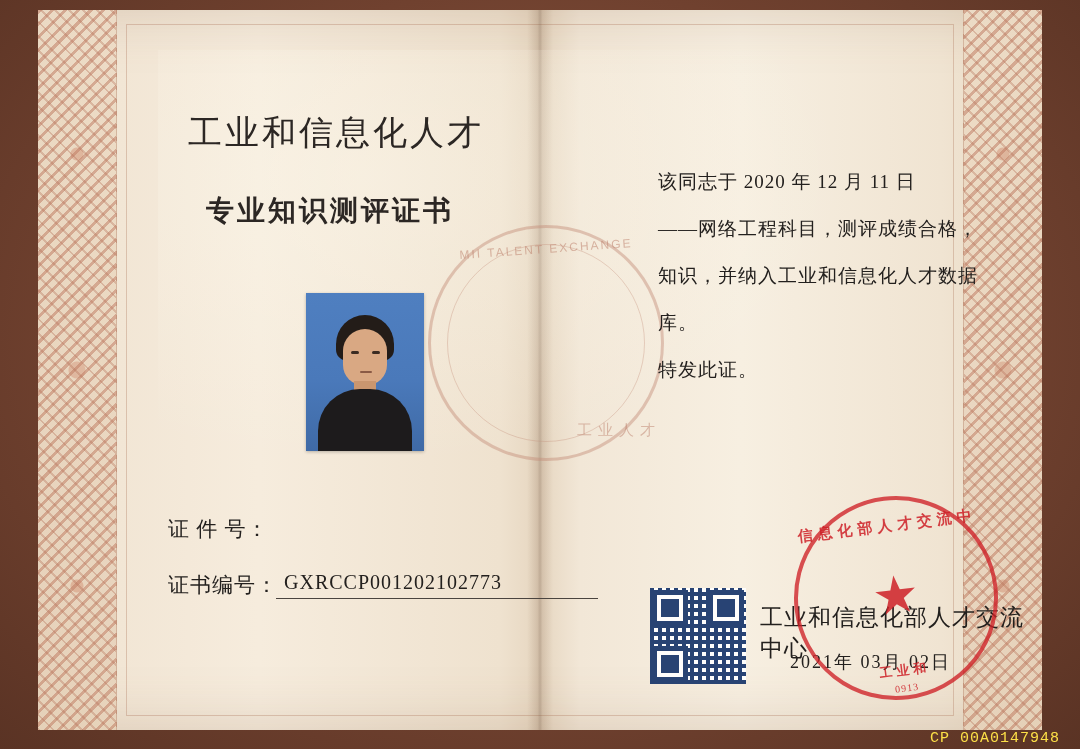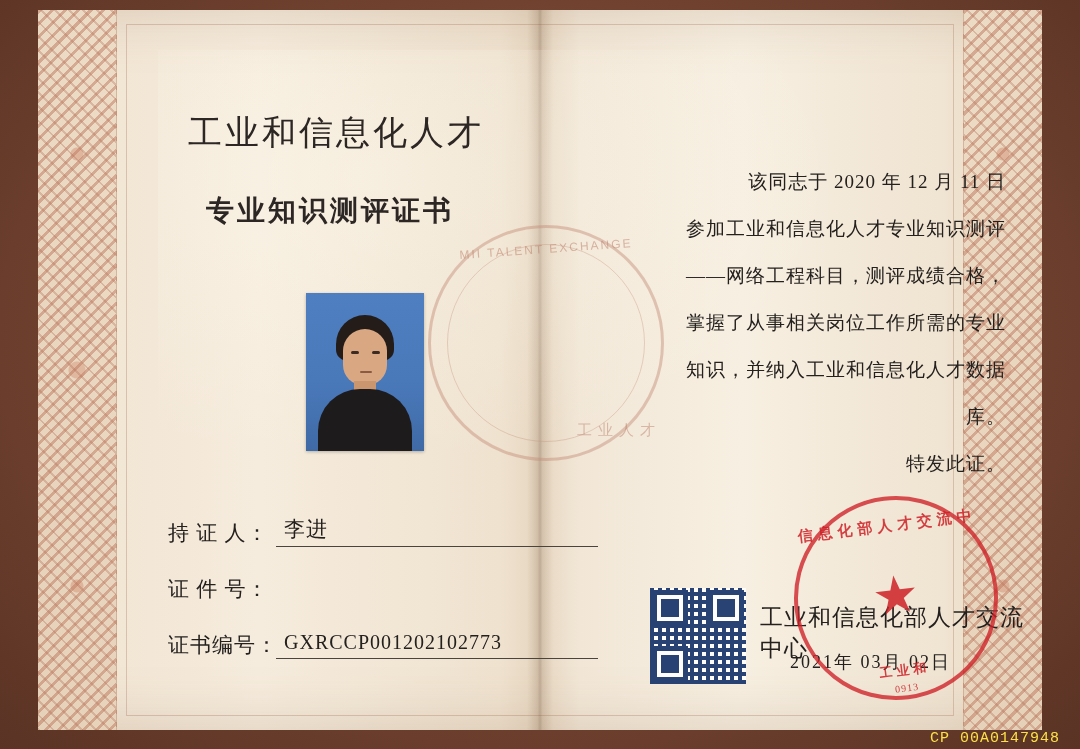--- a/index.html
+++ b/index.html
@@ -230,21 +230,21 @@
   .body-text {
     position: absolute;
     left: 620px;
     top: 148px;
     width: 348px;
     color: #23201e;
     font-size: 19px;
     line-height: 47px;
     letter-spacing: 1px;
   }
-  .body-text p { margin: 0; text-align: right; }
+  .body-text p { margin: 0; }
 
   .qr {
     position: absolute;
     left: 612px;
     top: 578px;
     width: 96px;
     height: 96px;
     background-color: #fff;
     background-image:
       repeating-linear-gradient(90deg, #17356b 0 4px, transparent 4px 8px),
@@ -386,37 +386,31 @@
       <div class="face"></div>
       <div class="eye l"></div>
       <div class="eye r"></div>
       <div class="mouth"></div>
       <div class="neck"></div>
       <div class="body"></div>
     </div>
 
     <div class="fields">
       <div class="field-row">
-        <span class="field-label">持 证 人：</span>
-        <span class="field-value">李进</span>
-      </div>
-      <div class="field-row">
         <span class="field-label">证 件 号：</span>
       </div>
       <div class="field-row">
         <span class="field-label">证书编号：</span>
         <span class="field-value small">GXRCCP001202102773</span>
       </div>
     </div>
 
     <div class="body-text">
       <p>该同志于 2020 年 12 月 11 日</p>
-      <p>参加工业和信息化人才专业知识测评</p>
       <p>——网络工程科目，测评成绩合格，</p>
-      <p>掌握了从事相关岗位工作所需的专业</p>
       <p>知识，并纳入工业和信息化人才数据</p>
       <p>库。</p>
       <p>特发此证。</p>
     </div>
 
     <div class="qr">
       <div class="fp tl"></div>
       <div class="fp tr"></div>
       <div class="fp bl"></div>
     </div>

